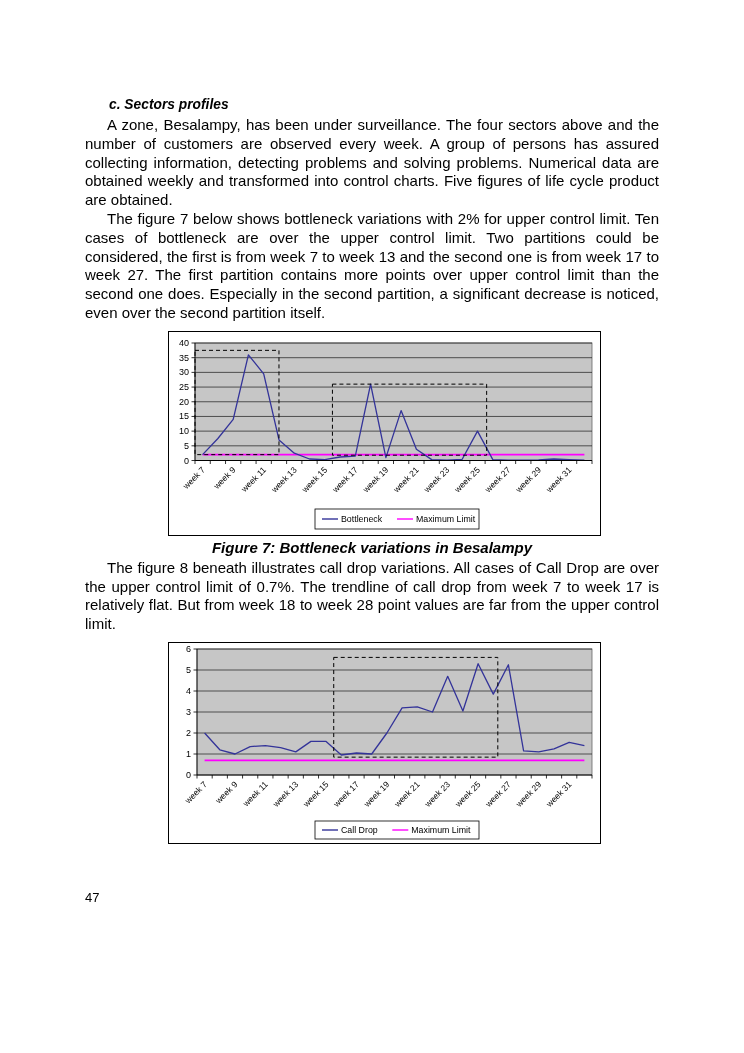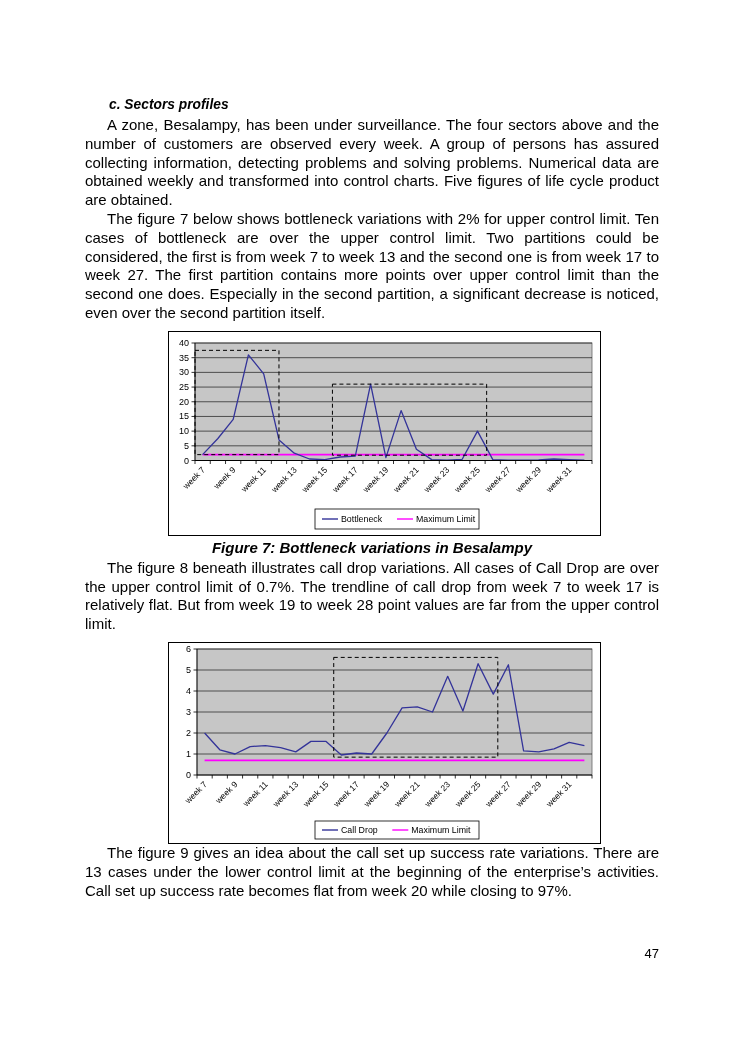--- a/index.html
+++ b/index.html
@@ -23,21 +23,21 @@
     width:433px;margin:8px auto 0 83px;border:1px solid #000;
     background:#fff;box-sizing:border-box;
   }
   .fig svg{display:block;}
   .chart text{font-family:"Liberation Sans",sans-serif;fill:#000;}
   .fig-caption{
     font-size:15px;font-weight:bold;font-style:italic;
     text-align:center;margin:3px 0 3px 0;
   }
   .page-number{
-    text-align:right;font-size:13px;margin-top:46px;
+    text-align:left;font-size:13px;margin-top:46px;
   }
 </style>
 </head>
 <body>
 
 <div class="content">
 
   <h3 class="section-heading">c. Sectors profiles</h3>
 
   <p class="para">A zone, Besalampy, has been under surveillance. The four sectors above and the number of customers are observed every week. A group of persons has assured collecting information, detecting problems and solving problems. Numerical data are obtained weekly and transformed into control charts. Five figures of life cycle product are obtained.</p>
@@ -120,21 +120,21 @@
         <text transform="translate(403.1 138.5) rotate(-45)" text-anchor="end" font-size="8.5">week 31</text>
         <rect x="146" y="177" width="164" height="20" fill="#fff" stroke="#000" stroke-width="0.8"></rect>
         <line x1="153" y1="187" x2="169" y2="187" stroke="#333399" stroke-width="1.4"></line>
         <text x="172" y="190.2" font-size="8.8">Bottleneck</text>
         <line x1="228" y1="187" x2="244" y2="187" stroke="#FF00FF" stroke-width="1.4"></line>
         <text x="247" y="190.2" font-size="8.8">Maximum Limit</text>
       </svg>
   </div>
   <div class="fig-caption">Figure 7: Bottleneck variations in Besalampy</div>
 
-  <p class="para">The figure 8 beneath illustrates call drop variations. All cases of Call Drop are over the upper control limit of 0.7%. The trendline of call drop from week 7 to week 17 is relatively flat. But from week 19 to week 28 point values are far from the upper control limit.</p>
+  <p class="para">The figure 8 beneath illustrates call drop variations. All cases of Call Drop are over the upper control limit of 0.7%. The trendline of call drop from week 7 to week 17 is relatively flat. But from week 18 to week 28 point values are far from the upper control limit.</p>
 
   <div class="fig">
     <svg class="chart" id="chart1" width="431" height="200" viewBox="0 0 431 200">
         <rect x="28" y="6" width="395" height="126" fill="#C6C6C6" stroke="#666" stroke-width="0.8"></rect>
         <line x1="28" y1="111" x2="423" y2="111" stroke="#1a1a1a" stroke-width="0.7"></line>
         <line x1="28" y1="90" x2="423" y2="90" stroke="#1a1a1a" stroke-width="0.7"></line>
         <line x1="28" y1="69" x2="423" y2="69" stroke="#1a1a1a" stroke-width="0.7"></line>
         <line x1="28" y1="48" x2="423" y2="48" stroke="#1a1a1a" stroke-width="0.7"></line>
         <line x1="28" y1="27" x2="423" y2="27" stroke="#1a1a1a" stroke-width="0.7"></line>
         <line x1="28" y1="6" x2="423" y2="6" stroke="#1a1a1a" stroke-width="0.7"></line>
@@ -198,16 +198,15 @@
         <text transform="translate(372.8 142) rotate(-45)" text-anchor="end" font-size="8.5">week 29</text>
         <text transform="translate(403.2 142) rotate(-45)" text-anchor="end" font-size="8.5">week 31</text>
         <rect x="146" y="178" width="164" height="18" fill="#fff" stroke="#000" stroke-width="0.8"></rect>
         <line x1="153" y1="187" x2="169" y2="187" stroke="#333399" stroke-width="1.4"></line>
         <text x="172" y="190.2" font-size="8.8">Call Drop</text>
         <line x1="223.3" y1="187" x2="239.3" y2="187" stroke="#FF00FF" stroke-width="1.4"></line>
         <text x="242.3" y="190.2" font-size="8.8">Maximum Limit</text>
       </svg>
   </div>
 
-  <p class="para">The figure 9 gives an idea about the call set up success rate variations. There are 13 cases under the lower control limit at the beginning of the enterprise’s activities. Call set up success rate becomes flat from week 20 while closing to 97%.</p>
 
   <div class="page-number">47</div>
 </div>
 
 </body></html>

